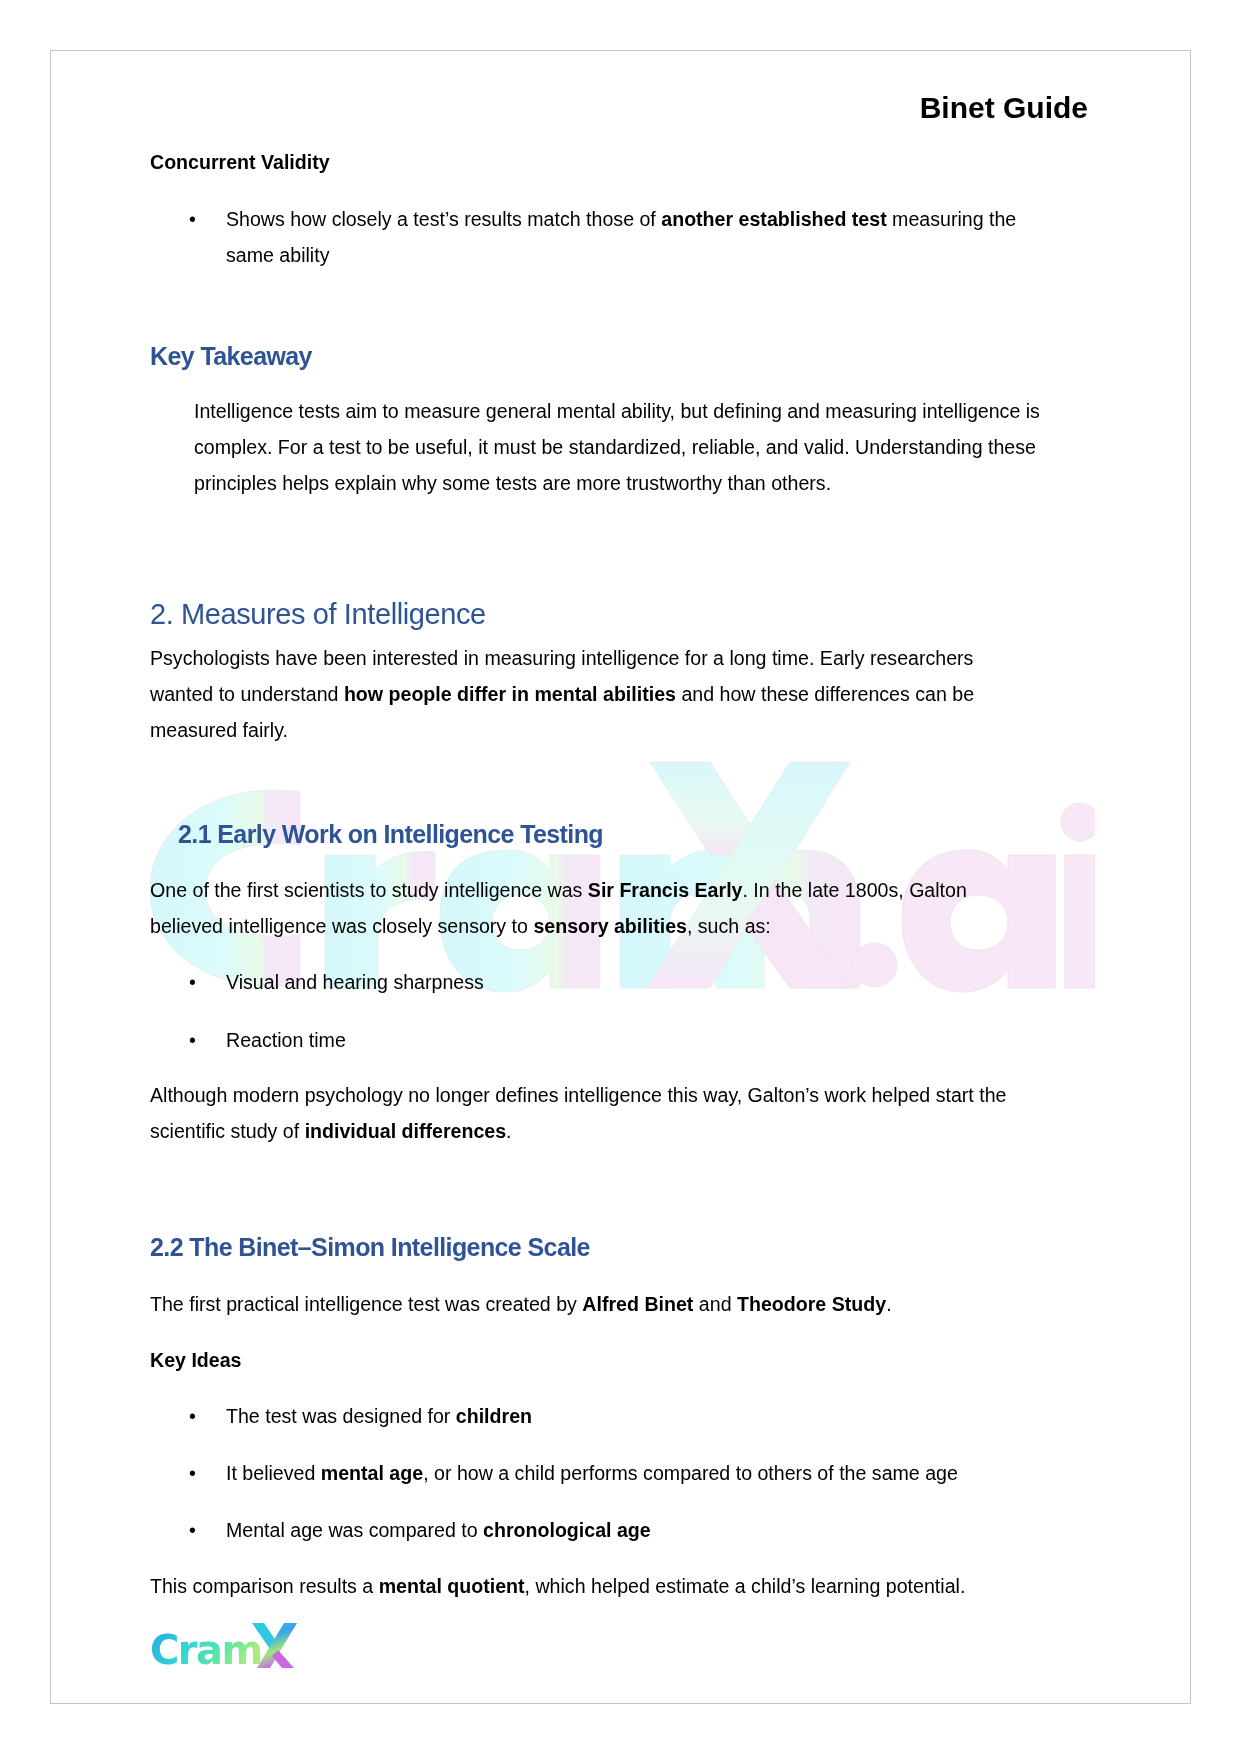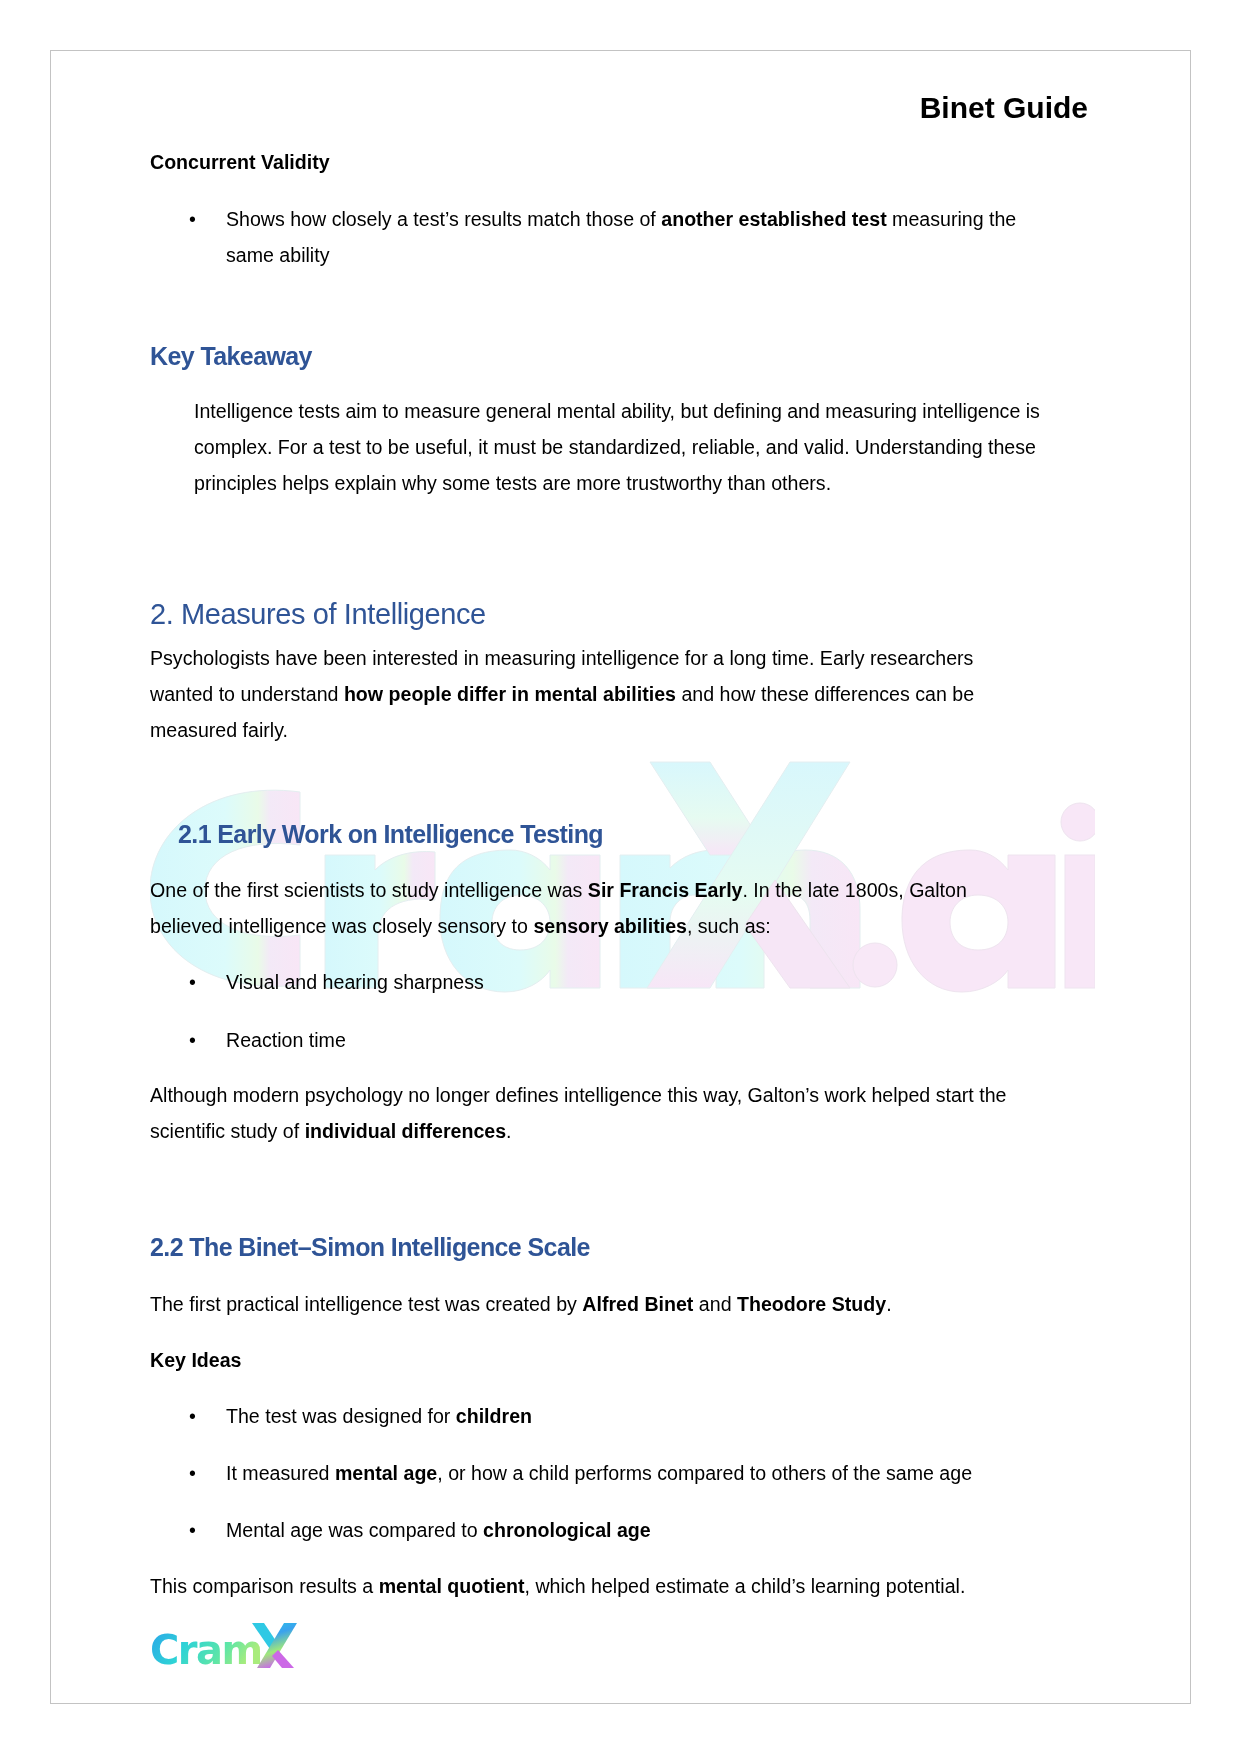--- a/index.html
+++ b/index.html
@@ -103,21 +103,21 @@
     <span>The first practical intelligence test was created by </span><b>Alfred Binet</b><span> and </span><b>Theodore Study</b><span>.</span>
   </div>
   <div class="abs subhead" style="left:150px; top:1342px;">Key Ideas</div>
 
   <span class="bullet-dot" style="top:1398px;">•</span>
   <div class="bullet-text" style="top:1398px;">
     <span>The test was designed for </span><b>children</b><span></span>
   </div>
   <span class="bullet-dot" style="top:1455px;">•</span>
   <div class="bullet-text" style="top:1455px; width:900px;">
-    <span>It measured </span><b>mental age</b><span>, or how a child performs compared to others of the same age</span>
+    <span>It believed </span><b>mental age</b><span>, or how a child performs compared to others of the same age</span>
   </div>
   <span class="bullet-dot" style="top:1512px;">•</span>
   <div class="bullet-text" style="top:1512px;">
     <span>Mental age was compared to </span><b>chronological age</b><span></span>
   </div>
 
   <div class="abs body-text" style="left:150px; top:1568px; width:960px;">
     <span>This comparison results a </span><b>mental quotient</b><span>, which helped estimate a child’s learning potential.</span>
   </div>
 

